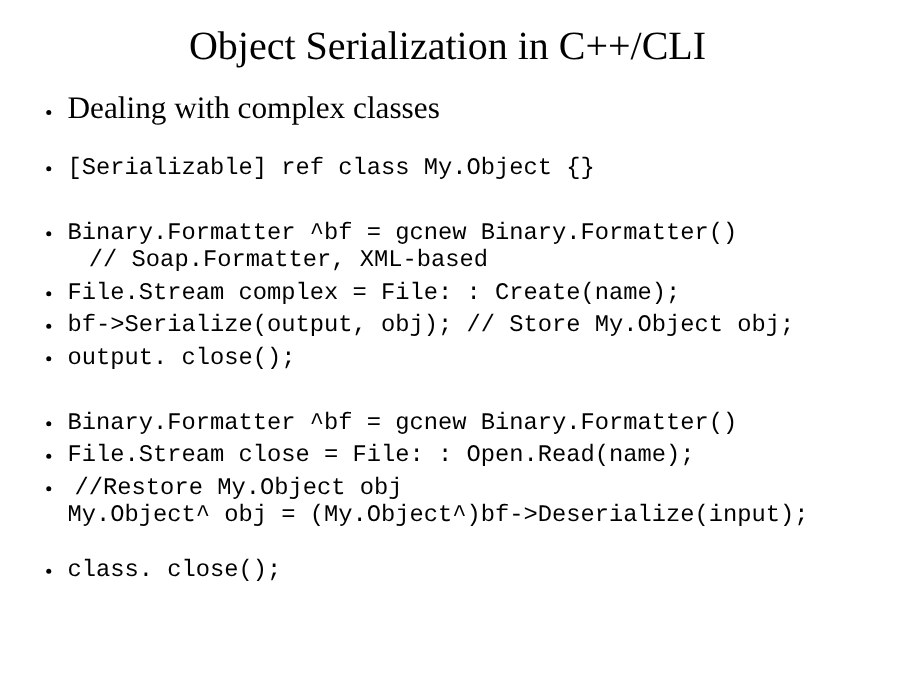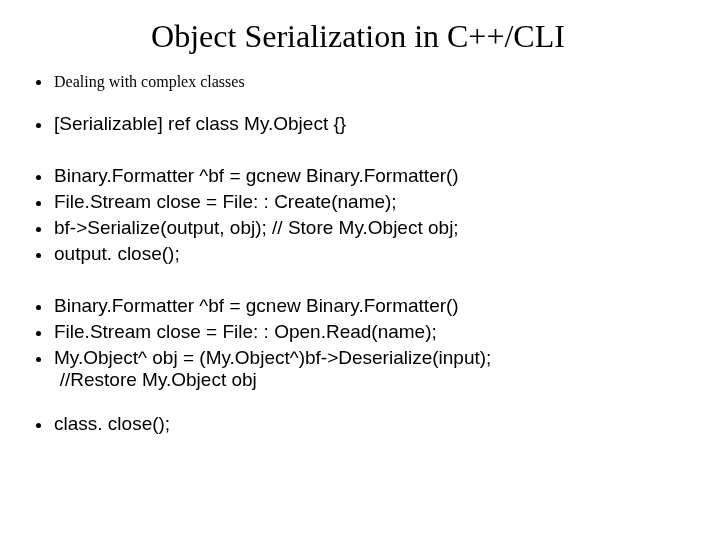--- a/index.html
+++ b/index.html
@@ -26,24 +26,24 @@
   ul.top {
     list-style: disc;
     margin: 0;
     padding-left: 24px;
   }
   ul.top > li {
     margin: 0 0 4px 0;
     padding-left: 2px;
   }
   .subhead {
-    font-size: 16px;
+    font-size: 25px;
   }
   .code {
-    font-family: Liberation Sans, sans-serif;
+    font-family: Liberation Mono, monospace;
     font-size: 19px;
     white-space: pre;
   }
   .cont {
     display: block;
     margin-left: 0;
     padding-left: 0;
   }
   li .cont {
     margin-left: 0.3em;
@@ -71,42 +71,43 @@
     <li class="spacer-sm"></li>
 
     <li>
       <span class="code">[Serializable] ref class My.Object {}</span>
     </li>
 
     <li class="spacer"></li>
 
     <li>
       <span class="code">Binary.Formatter ^bf = gcnew Binary.Formatter()</span>
+      <span class="code cont"> // Soap.Formatter, XML-based</span>
     </li>
     <li>
-      <span class="code">File.Stream close = File: : Create(name);</span>
+      <span class="code">File.Stream complex = File: : Create(name);</span>
     </li>
     <li>
       <span class="code">bf-&gt;Serialize(output, obj); // Store My.Object obj;</span>
     </li>
     <li>
       <span class="code">output. close();</span>
     </li>
 
     <li class="spacer"></li>
 
     <li>
       <span class="code">Binary.Formatter ^bf = gcnew Binary.Formatter()</span>
     </li>
     <li>
       <span class="code">File.Stream close = File: : Open.Read(name);</span>
     </li>
     <li>
+      <span class="code cont">//Restore My.Object obj</span>
       <span class="code">My.Object^ obj = (My.Object^)bf-&gt;Deserialize(input);</span>
-      <span class="code cont">//Restore My.Object obj</span>
     </li>
 
     <li class="spacer-sm"></li>
 
     <li>
       <span class="code">class. close();</span>
     </li>
   </ul>
 </div>
 

